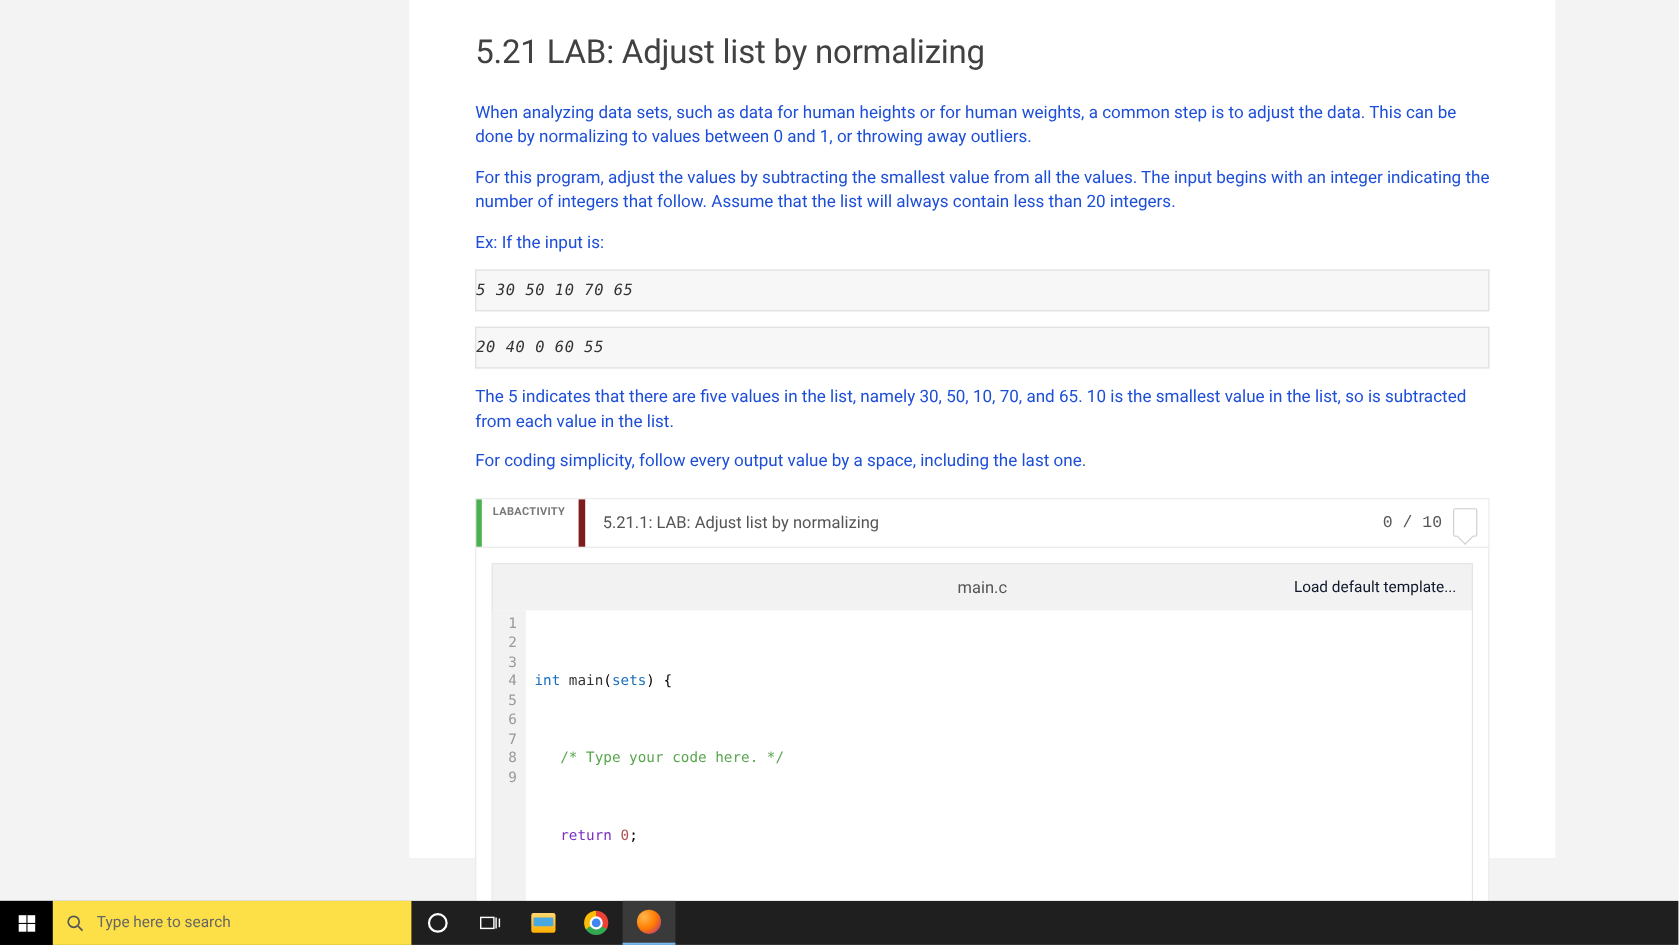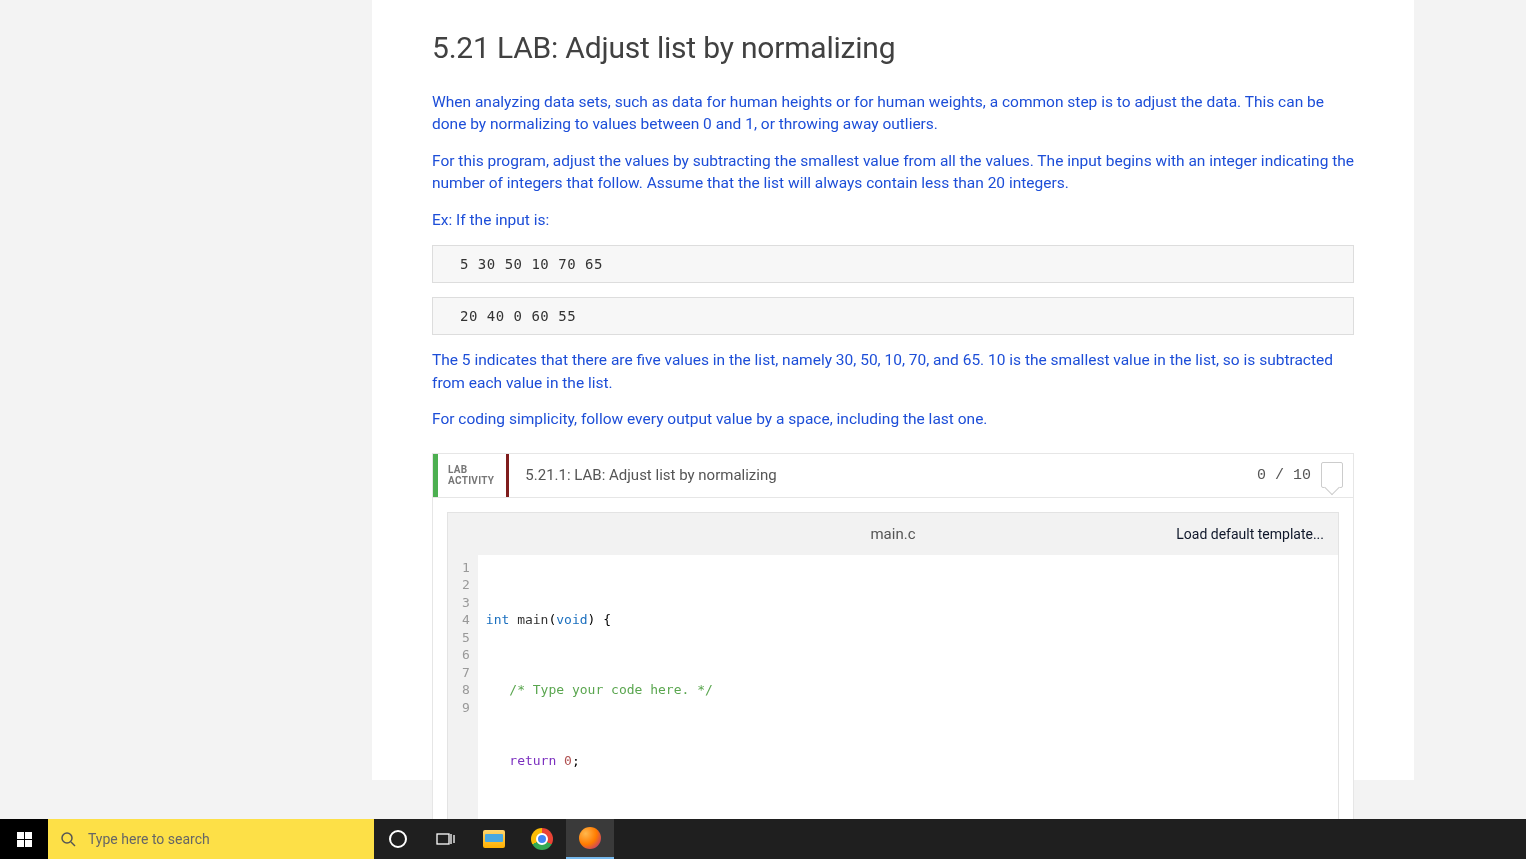--- a/index.html
+++ b/index.html
@@ -37,48 +37,49 @@
   }
   p.body-text {
     font-size: 15.5px;
     color: #1d4ed8;
     line-height: 1.45;
     margin-bottom: 14px;
   }
   pre.io-block {
     background: #f7f7f7;
     border: 1px solid #ddd;
-    padding: 10px 27px;
+    padding: 10px 0;
     font-family: "Consolas", "Menlo", monospace;
     font-size: 14px;
     color: #333;
     margin-bottom: 14px;
     letter-spacing: 0.5px;
+    font-style: italic;
   }
   .lab-activity {
     margin-top: 22px;
     border: 1px solid #e6e6e6;
     background: #fff;
   }
   .lab-header {
     display: flex;
     align-items: stretch;
     border-bottom: 1px solid #e6e6e6;
     background: #fff;
     height: 44px;
   }
   .lab-green-bar {
     width: 5px;
     background: #4caf50;
   }
   .lab-label {
     padding: 6px 12px 6px 10px;
-    border-right: 3px solid #7f1d1d;
-    display: flex;
-    flex-direction: column;
+    border-right: 6px solid #7f1d1d;
+    display: flex;
+    flex-direction: row;
     justify-content: center;
   }
   .lab-label span {
     font-size: 10px;
     font-weight: 700;
     color: #777;
     letter-spacing: 0.3px;
     line-height: 1.15;
   }
   .lab-title {
@@ -301,21 +302,21 @@
               <div>3</div>
               <div>4</div>
               <div>5</div>
               <div>6</div>
               <div>7</div>
               <div>8</div>
               <div>9</div>
             </div>
             <div class="code-lines">
 <div class="line"></div>
-<div class="line"><span class="type">int</span> <span class="fn">main</span>(<span class="type">void</span><span>) {</span></div>
+<div class="line"><span class="type">int</span> <span class="fn">main</span>(<span class="type">sets</span><span>) {</span></div>
 <div class="line"></div>
 <div class="line">   <span class="cmt">/* Type your code here. */</span></div>
 <div class="line"></div>
 <div class="line">   <span class="kw">return</span> <span class="num">0</span>;</div>
 <div class="line"></div>
 
             </div>
           </div>
         </div>
       </div>

